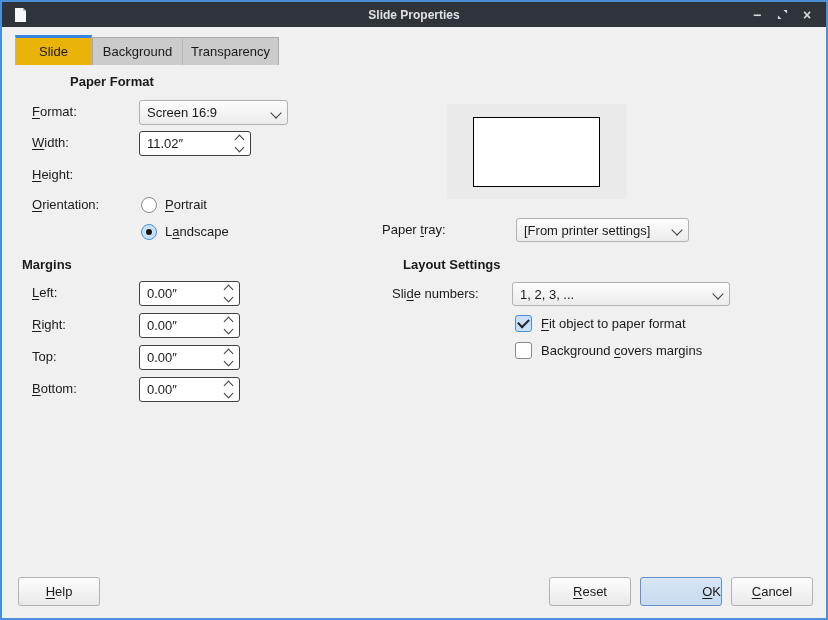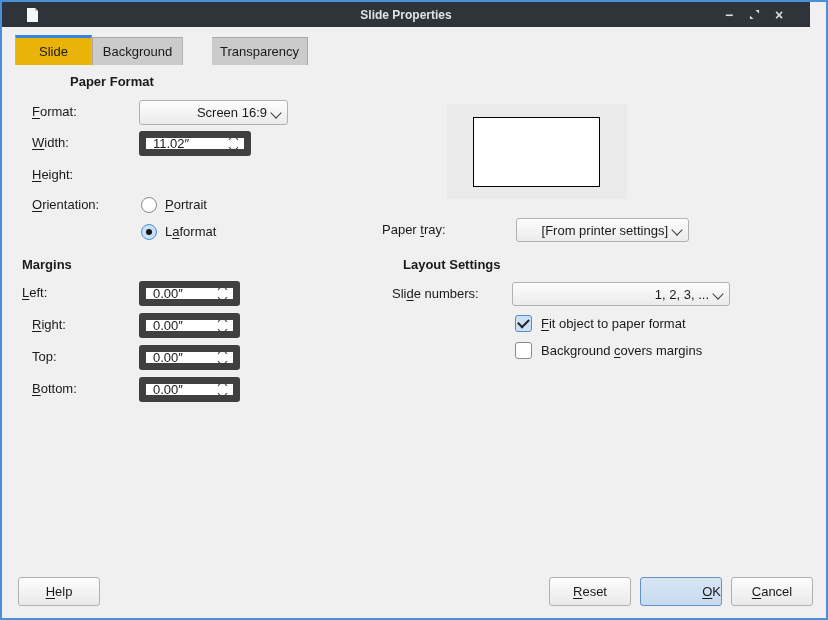--- a/index.html
+++ b/index.html
@@ -2,38 +2,38 @@
 <html><head>
 <meta charset="utf-8">
 <style>
   html,body{margin:0;padding:0;background:#ffffff;}
   .window{
     position:relative;width:828px;height:620px;box-sizing:border-box;
     border:2px solid #4a90d9;background:#f0f0f0;overflow:hidden;
     font-family:"Liberation Sans","DejaVu Sans",sans-serif;font-size:13px;color:#1a1a1a;
   }
   
-  .titlebar{position:absolute;top:0;left:0;right:16px;height:25px;background:#2f343b;display:flex;align-items:center;padding:0 24px;box-sizing:border-box;}
+  .titlebar{position:absolute;top:0;left:0;right:0;height:25px;background:#2f343b;display:flex;align-items:center;padding:0 12px;box-sizing:border-box;}
   .titlebar .title{position:absolute;left:0;right:0;text-align:center;color:#dfe3e8;font-weight:bold;font-size:12px;pointer-events:none;}
   .doc-icon{width:12px;height:14px;display:inline-block;}
   .win-controls{margin-left:auto;display:flex;align-items:center;gap:11px;z-index:2;}
   .win-btn{color:#d7dbe0;font-size:14px;font-weight:bold;line-height:14px;width:14px;text-align:center;cursor:default;}
   
   .tab{position:absolute;box-sizing:border-box;display:flex;align-items:center;justify-content:center;cursor:default;}
   .tab-active{left:13px;top:33px;width:77px;height:30px;background:#eab308;border-top:3px solid #3584e4;border-left:1px solid #b5b5b5;border-right:1px solid #b5b5b5;z-index:2;}
   .tab-bg{left:90px;top:35px;width:91px;height:28px;background:#cbcbcb;border-top:1px solid #a9a9a9;border-left:1px solid #a9a9a9;border-right:1px solid #b6b6b6;}
-  .tab-tr{left:181px;top:35px;width:96px;height:28px;background:#cbcbcb;border-top:1px solid #a9a9a9;border-right:1px solid #a9a9a9;margin-left:29px;}
+  .tab-tr{left:181px;top:35px;width:96px;height:28px;background:#cbcbcb;border-top:1px solid #a9a9a9;border-right:1px solid #a9a9a9;}
   
   .lbl{position:absolute;white-space:nowrap;line-height:16px;}
   .sect{position:absolute;white-space:nowrap;font-weight:bold;line-height:16px;}
   .mn{text-decoration:underline;text-underline-offset:2px;}
   
   .select{position:absolute;box-sizing:border-box;height:25px;background:linear-gradient(#fdfdfd,#ebebeb);border:1px solid #b1b1b1;border-radius:3px;display:flex;align-items:center;padding:0 7px;cursor:default;}
-  .select .txt{flex:1;white-space:nowrap;overflow:hidden;text-align:right;}
-  .spin{position:absolute;box-sizing:border-box;height:25px;background:#ffffff;border:7px solid #404040;border-radius:3px;display:flex;align-items:center;padding:0 7px;}
+  .select .txt{flex:1;white-space:nowrap;overflow:hidden;}
+  .spin{position:absolute;box-sizing:border-box;height:25px;background:#ffffff;border:1px solid #404040;border-radius:3px;display:flex;align-items:center;padding:0 7px;}
   .spin input{border:0;outline:0;background:transparent;font:inherit;color:inherit;width:100%;padding:0;}
   .spin .btns{display:flex;flex-direction:column;align-items:center;padding-left:5px;}
   .chev{display:block;width:6px;height:6px;border-right:1.5px solid #3c3c3c;border-bottom:1.5px solid #3c3c3c;}
   .chev-d{transform:rotate(45deg);}
   .chev-u{transform:rotate(-135deg);}
   .spin .btns .b{height:8px;display:flex;align-items:center;cursor:default;}
   .select .chev{width:7px;height:7px;margin-left:5px;}
   
   .radio{position:absolute;width:16px;height:16px;box-sizing:border-box;border:1px solid #8a8a8a;border-radius:50%;background:#fff;display:flex;align-items:center;justify-content:center;cursor:default;}
   .radio .dot{width:6px;height:6px;border-radius:50%;background:#14191e;display:none;}
@@ -106,25 +106,25 @@
   </div>
 
   <div class="lbl" style="left:30px;top:165px;"><span></span><span class="mn">H</span><span>eight:</span></div>
 
   <div class="lbl" style="left:30px;top:195px;"><span></span><span class="mn">O</span><span>rientation:</span></div>
   <span class="radio" style="left:139px;top:195px;"></span>
   <div class="lbl" style="left:163px;top:195px;"><span></span><span class="mn">P</span><span>ortrait</span></div>
   <span class="radio on" style="left:139px;top:222px;">
       <span class="dot"></span>
     </span>
-  <div class="lbl" style="left:163px;top:222px;"><span>L</span><span class="mn">a</span><span>format</span></div>
+  <div class="lbl" style="left:163px;top:222px;"><span>L</span><span class="mn">a</span><span>ndscape</span></div>
 
   <div class="sect" style="left:20px;top:255px;">Margins</div>
 
-  <div class="lbl" style="left:20px;top:283px;text-align:center;"><span></span><span class="mn">L</span><span>eft:</span></div>
+  <div class="lbl" style="left:30px;top:283px;text-align:center;"><span></span><span class="mn">L</span><span>eft:</span></div>
   <div class="spin" style="left:137px;top:279px;width:101px;">
     <input value="0.00″" style="">
     <span class="btns">
       <span class="b">
           <span class="chev chev-u"></span>
         </span>
       <span class="b">
           <span class="chev chev-d"></span>
         </span>
     </span>

